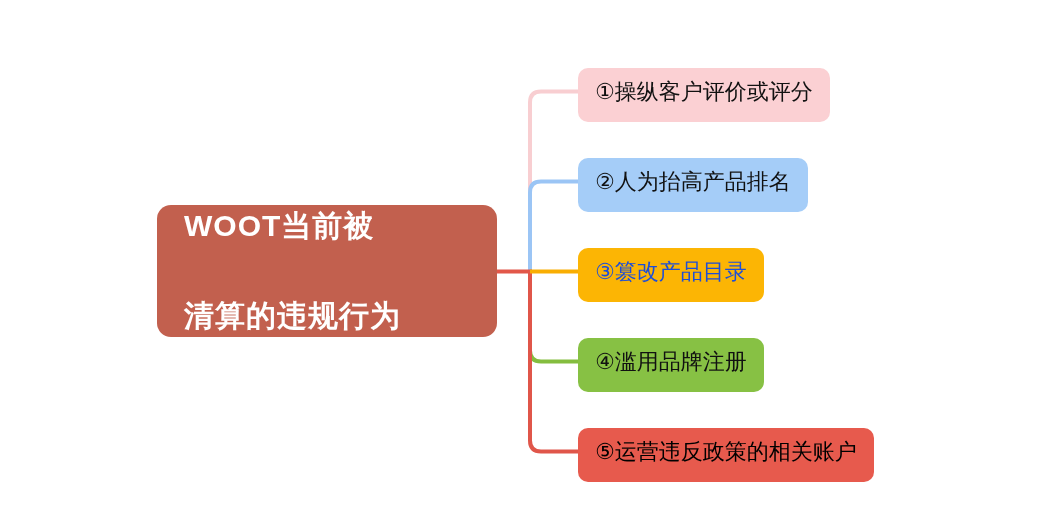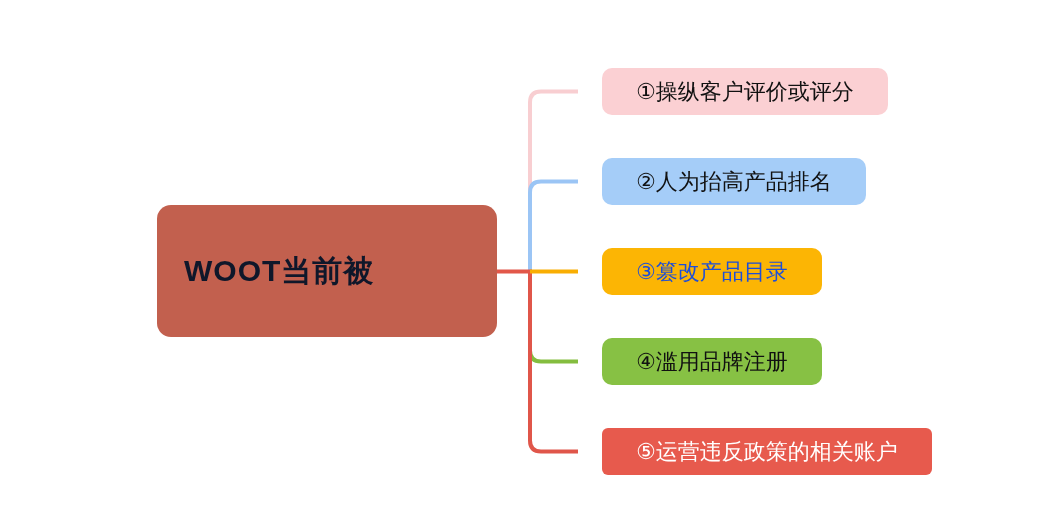--- a/index.html
+++ b/index.html
@@ -37,63 +37,63 @@
     justify-content: center;
     font-size: 30px;
     font-weight: bold;
     line-height: 42px;
     letter-spacing: 1px;
     cursor: default;
   }
   .branch {
     position: absolute;
     left: 578px;
-    height: 47px;
+    height: 54px;
     line-height: 47px;
     border-radius: 10px;
-    padding: 0 34px;
+    padding: 0 17px;
     font-size: 22px;
     white-space: nowrap;
     cursor: default;
-    margin-left: 24px;
   }
 </style>
 </head>
 <body>
 
 <div class="canvas" style="background: rgb(255, 255, 255);">
 
   <svg class="connectors" viewBox="0 0 1061 517" xmlns="http://www.w3.org/2000/svg">
       <path d="M 530 271.5 L 530 102.5 Q 530 91.5 541 91.5 L 578 91.5" stroke="#f8ced1" stroke-width="4" fill="none"></path>
       <path d="M 530 271.5 L 530 192.5 Q 530 181.5 541 181.5 L 578 181.5" stroke="#9bc5f5" stroke-width="4" fill="none"></path>
       <path d="M 530 271.5 L 530 350.5 Q 530 361.5 541 361.5 L 578 361.5" stroke="#84bd3f" stroke-width="4" fill="none"></path>
       <path d="M 530 271.5 L 530 440.5 Q 530 451.5 541 451.5 L 578 451.5" stroke="#e0564a" stroke-width="4" fill="none"></path>
       <path d="M 495 271.5 L 532 271.5" stroke="#e25749" stroke-width="4" fill="none"></path>
       <path d="M 530 271.5 L 578 271.5" stroke="#f9ae02" stroke-width="4" fill="none"></path>
     </svg>
 
-  <div class="root-node" style="background: rgb(194, 96, 78); color: #0f172a;">
+  <div class="root-node" style="background: rgb(194, 96, 78); color: #ffffff; justify-content: space-between;">
     <span>WOOT当前被</span>
+    <span>清算的违规行为</span>
   </div>
 
   <div id="branch-list">
     <div class="branch" style="top: 68px; background: rgb(251, 208, 211); color: rgb(17, 17, 17);">
       <span>①操纵客户评价或评分</span>
     </div>
 
     <div class="branch" style="top: 158px; background: rgb(165, 205, 248); color: rgb(17, 17, 17);">
       <span>②人为抬高产品排名</span>
     </div>
 
     <div class="branch" style="top: 248px; background: rgb(252, 181, 4); color: #1d4ed8;">
       <span>③篡改产品目录</span>
     </div>
 
     <div class="branch" style="top: 338px; background: rgb(135, 193, 68); color: rgb(17, 17, 17); text-align: right;">
       <span>④滥用品牌注册</span>
     </div>
 
-    <div class="branch" style="top: 428px; background: rgb(231, 90, 77); color: #ffffff; border-radius: 6px;">
+    <div class="branch" style="top: 428px; background: rgb(231, 90, 77); color: #000000;">
       <span>⑤运营违反政策的相关账户</span>
     </div>
   </div>
 
 </div>
 
 </body></html>

